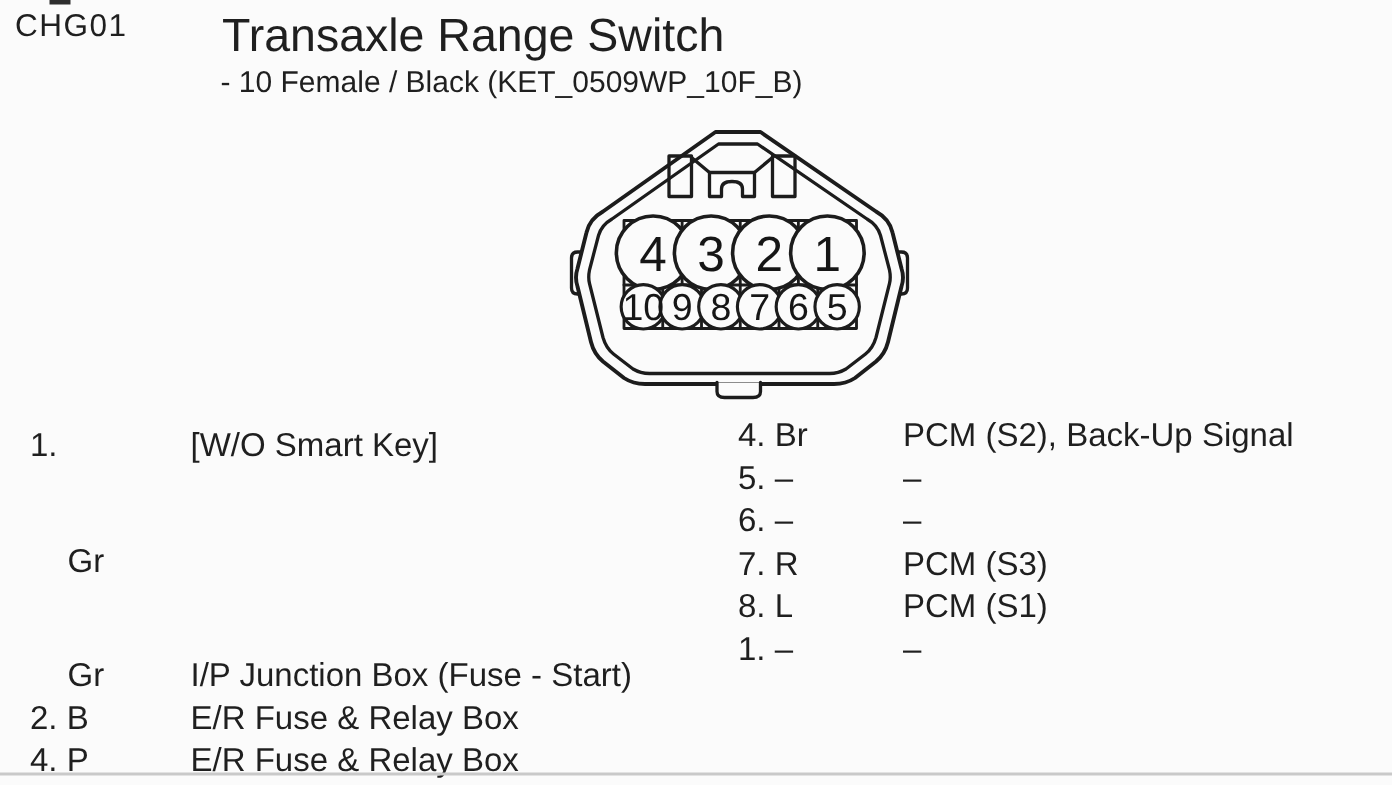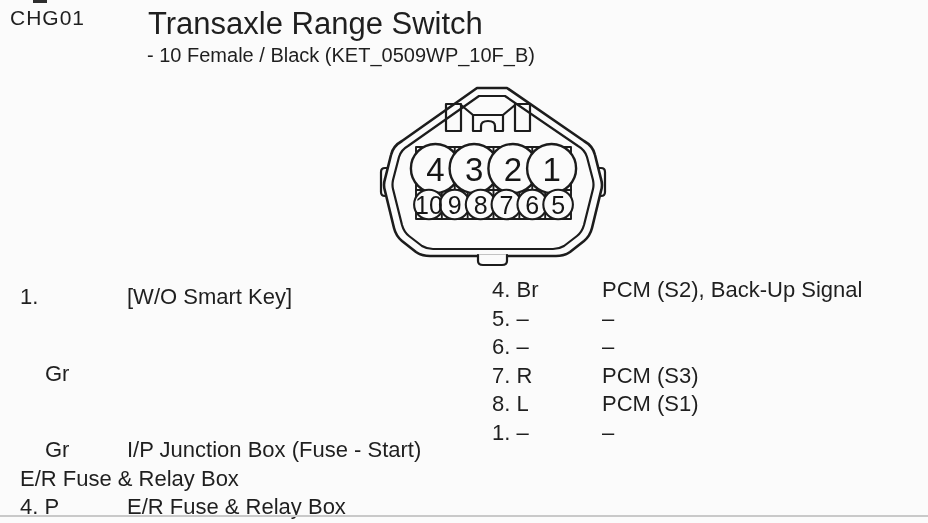--- a/index.html
+++ b/index.html
@@ -122,20 +122,21 @@
     <span class="desc">[W/O Smart Key]</span>
   </div>
   <div class="pin-row indent">
     <span class="lbl">Gr</span>
   </div>
   <div class="pin-row indent">
     <span class="lbl">Gr</span>
     <span class="desc">I/P Junction Box (Fuse - Start)</span>
   </div>
   <div class="pin-row">
+    <span class="lbl">2. B</span>
     <span class="desc">E/R Fuse &amp; Relay Box</span>
   </div>
   <div class="pin-row">
     <span class="lbl">4. P</span>
     <span class="desc">E/R Fuse &amp; Relay Box</span>
   </div>
 </div>
 
 <div class="pin-col pin-col-right">
   <div class="pin-row">

